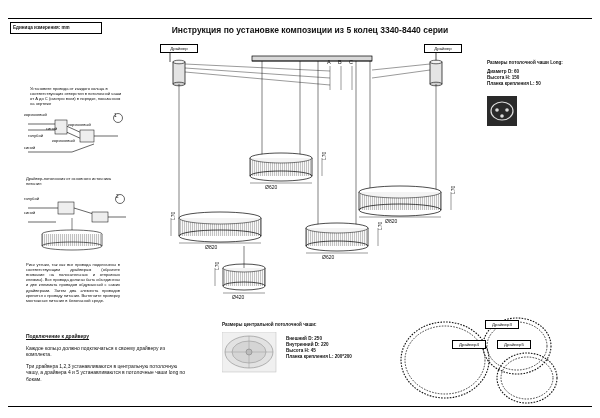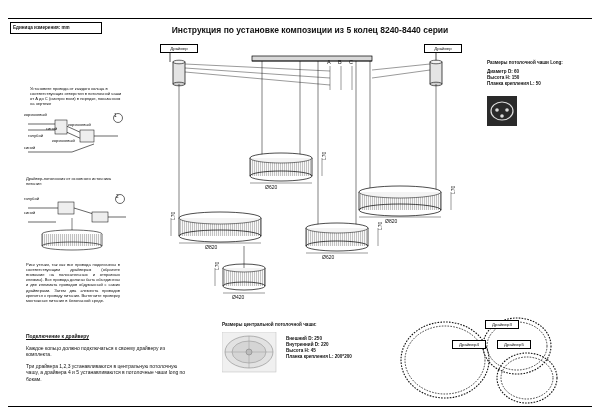--- a/index.html
+++ b/index.html
@@ -27,21 +27,21 @@
 </style>
 </head>
 <body>
 
 <div class="page">
 
   <div class="abs box" style="left:10px;top:22px;width:90px;height:10px;">
     <div class="abs" style="left:2px;top:2px;font-size:4.6px;font-weight:bold;">Единица измерения: mm</div>
   </div>
 
-  <div class="abs ttl" style="left:140px;top:25px;width:340px;text-align:center;">Инструкция по установке композиции из 5 колец 8240-8440 серии</div>
+  <div class="abs ttl" style="left:140px;top:25px;width:340px;text-align:center;">Инструкция по установке композиции из 5 колец 3340-8440 серии</div>
 
   <div class="abs rule" style="left:8px;top:18px;width:584px;height:1px;"></div>
   <div class="abs rule" style="left:8px;top:406px;width:584px;height:1px;"></div>
 
   <svg class="abs" style="left:0;top:0;" width="600" height="418">
     <defs>
       <pattern id="hatch" width="3" height="3" patternUnits="userSpaceOnUse">
         <path d="M0,3 l3,-3" stroke="#555" stroke-width="0.5"></path>
       </pattern>
       <pattern id="ringtex" width="2" height="8" patternUnits="userSpaceOnUse">

